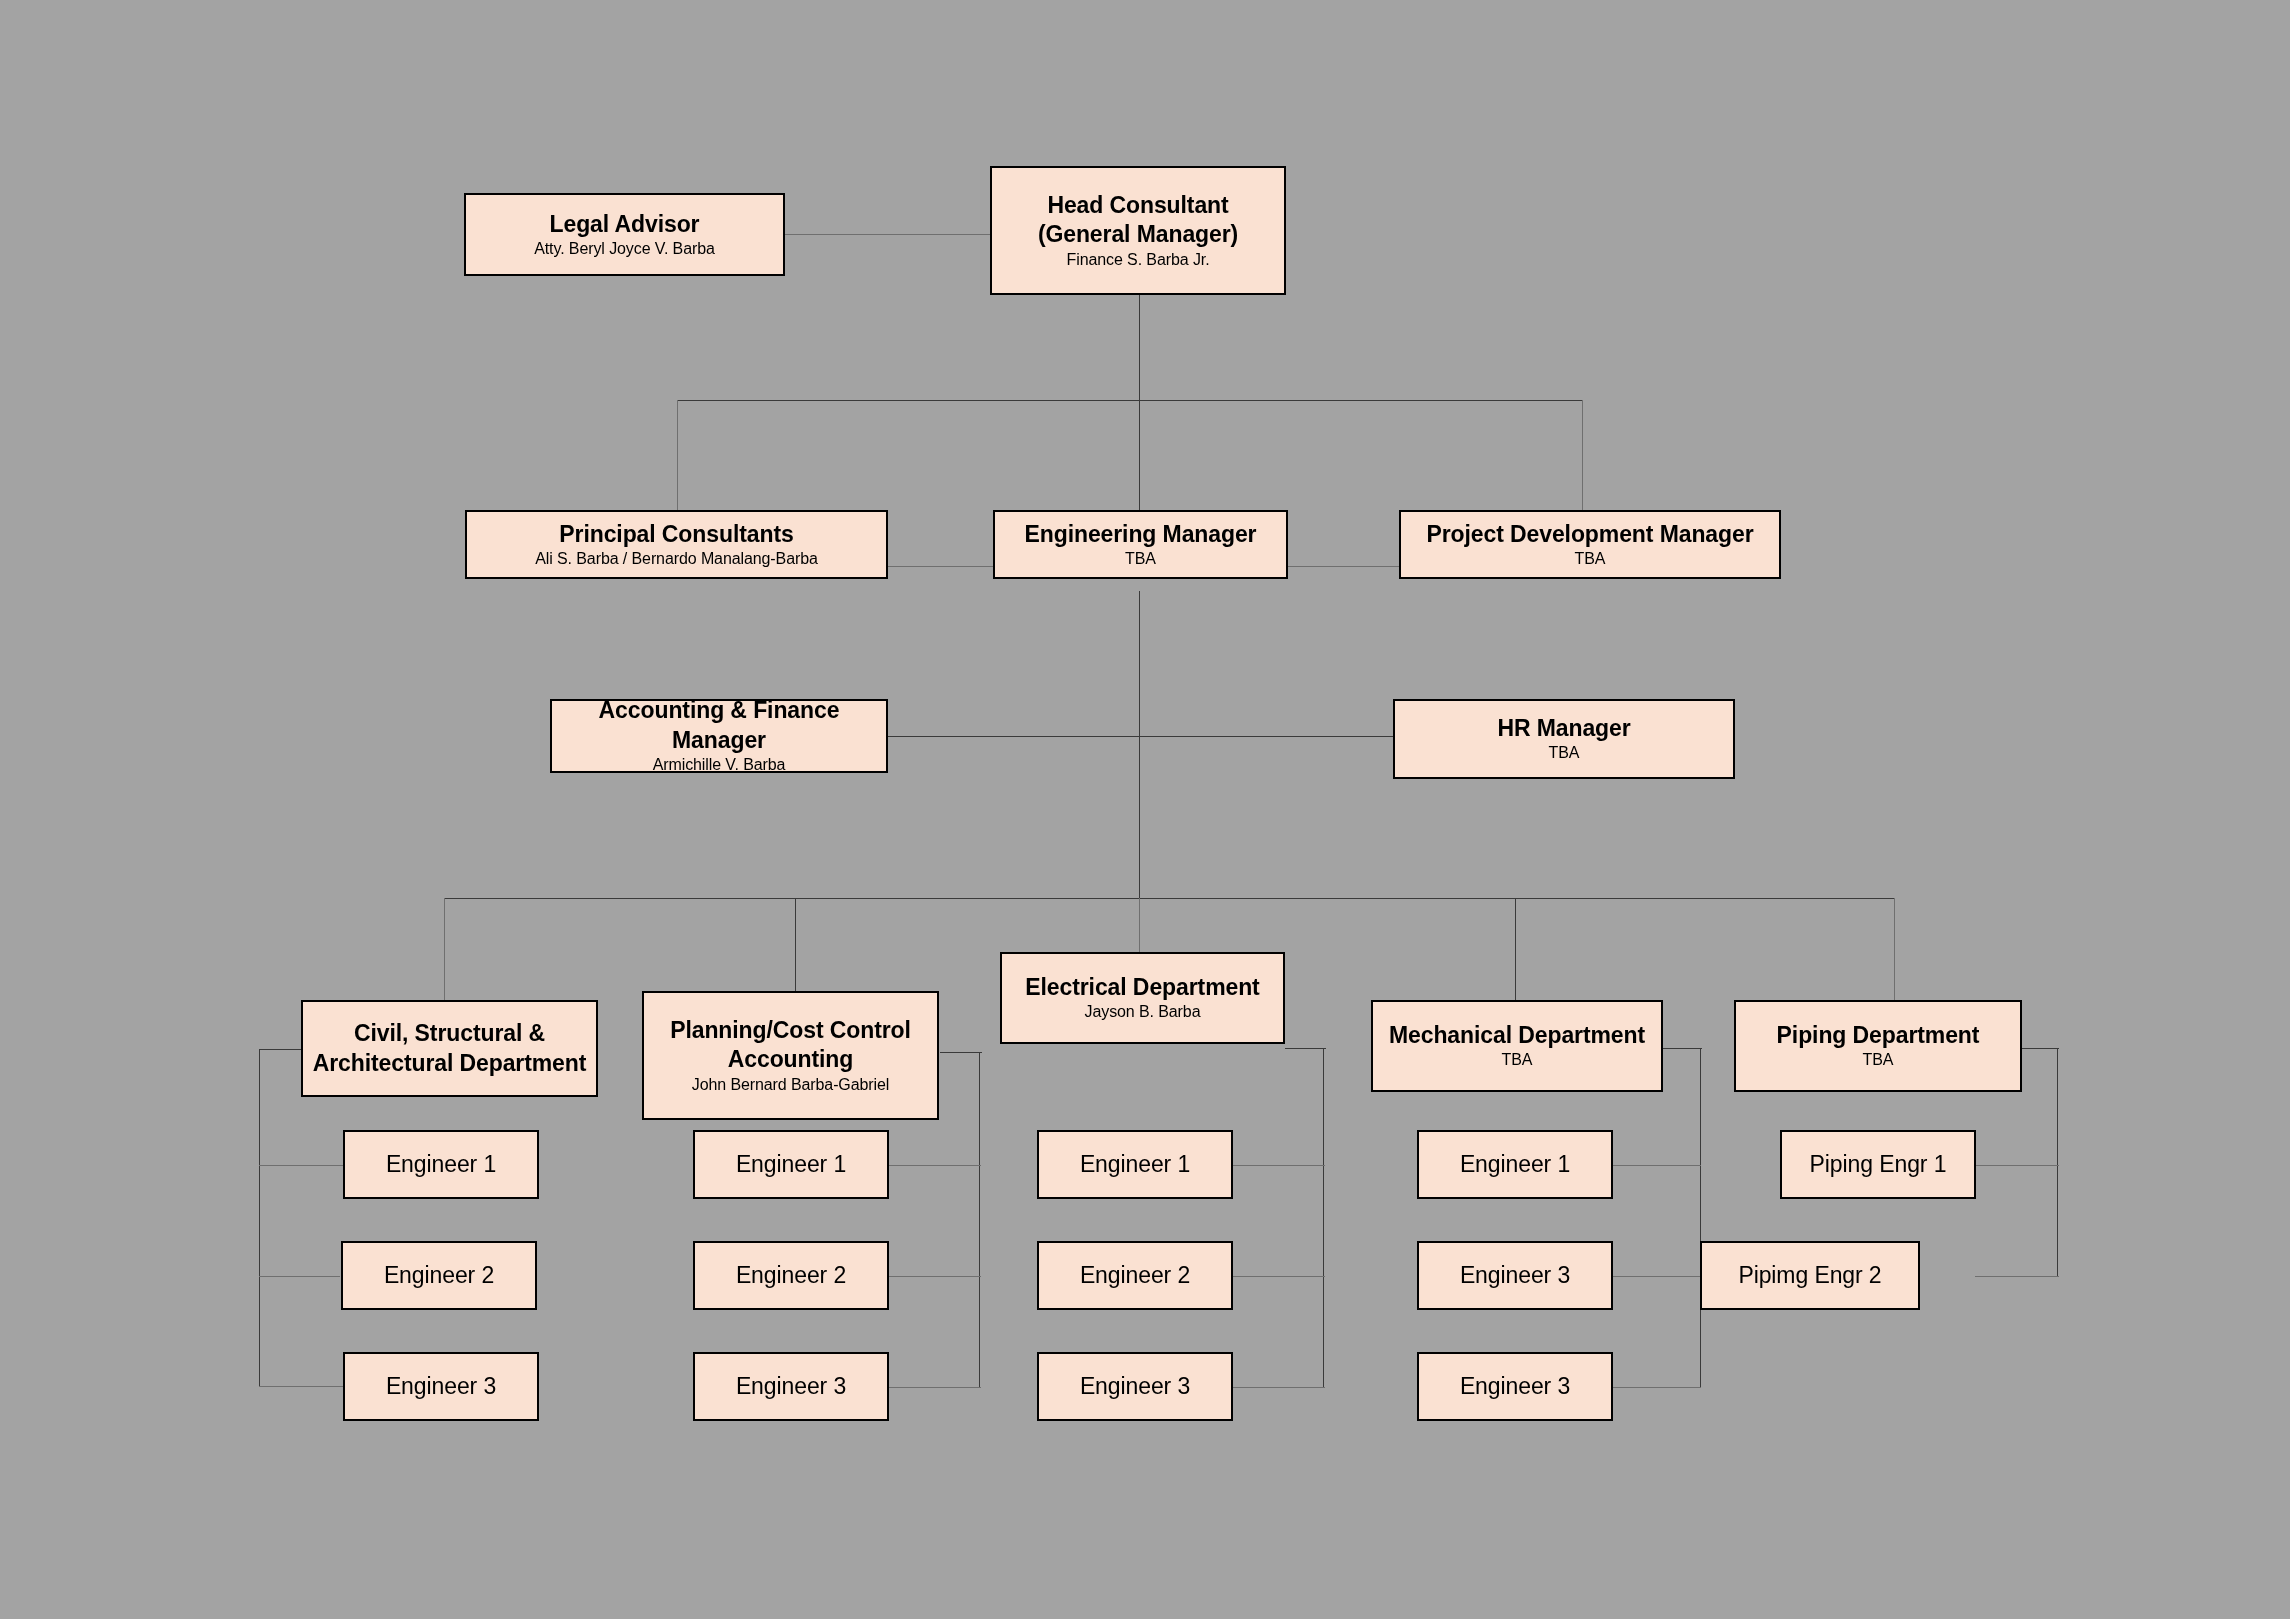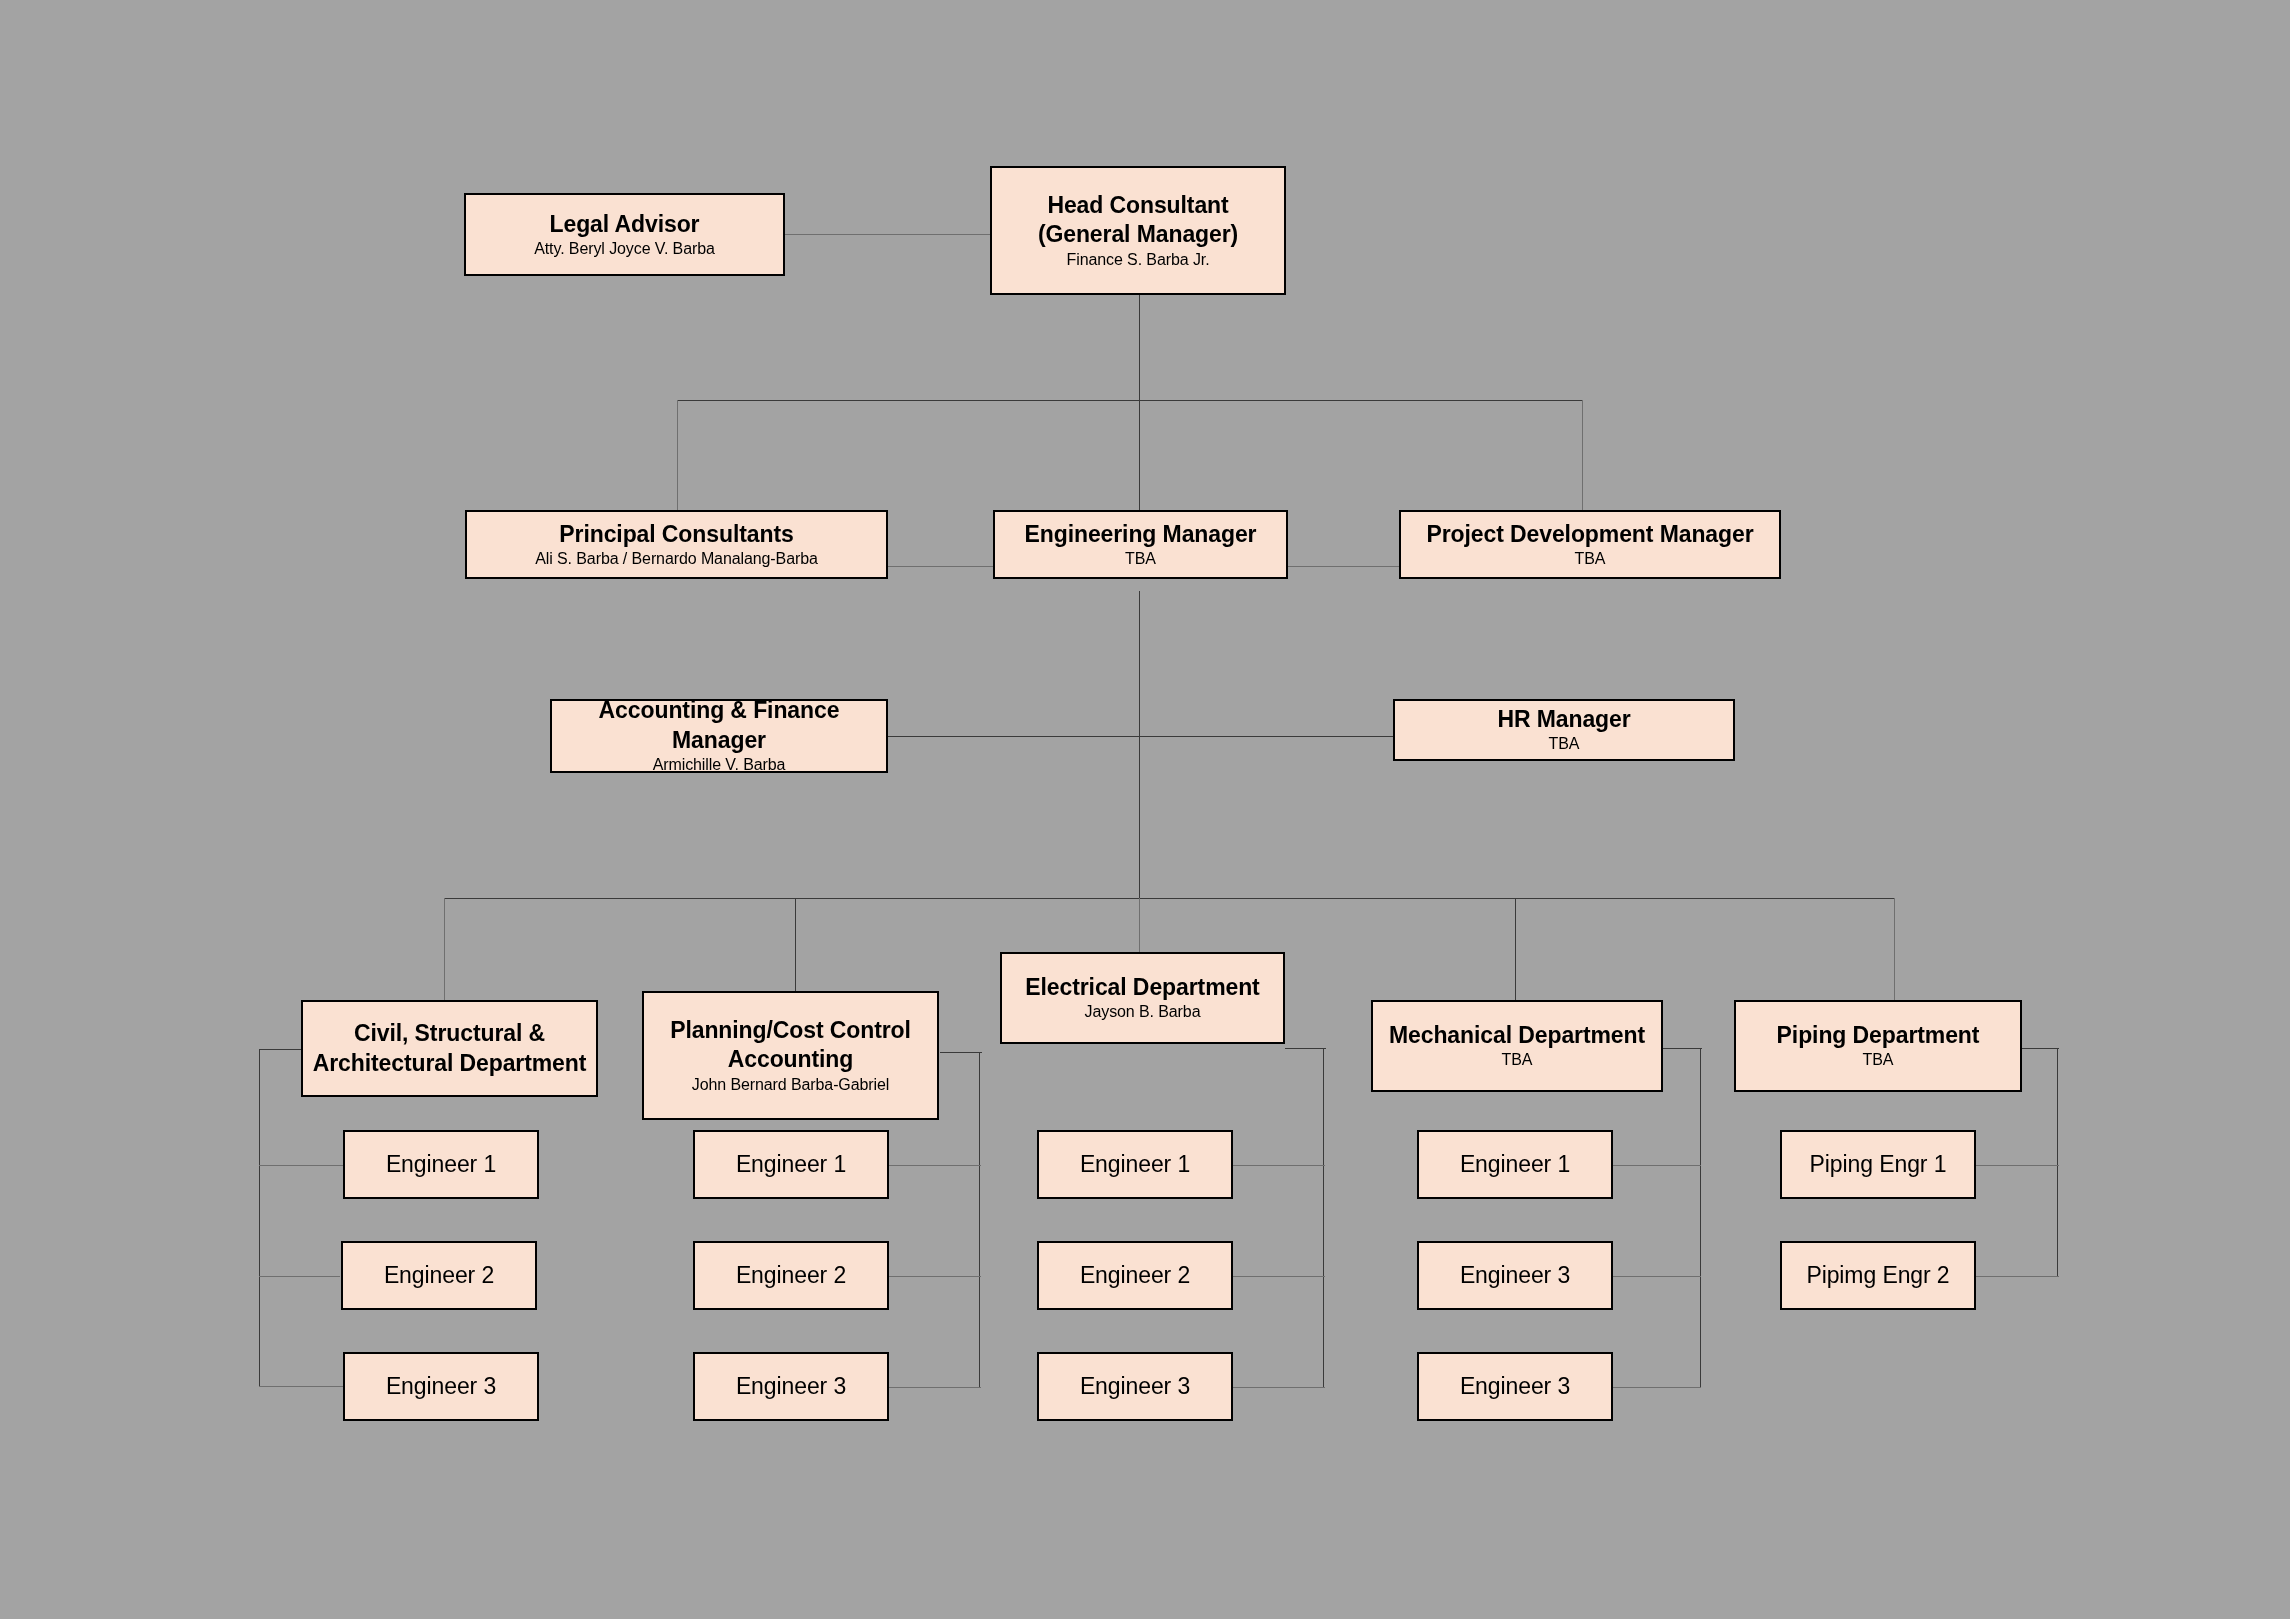--- a/index.html
+++ b/index.html
@@ -152,21 +152,21 @@
   <div class="node" style="left:1399px; top:510px; width:382px; height:69px;">
     <div class="title">Project Development Manager</div>
     <div class="person">TBA</div>
   </div>
 
   <div class="node" style="left:550px; top:699px; width:338px; height:74px;">
     <div class="title">Accounting &amp; Finance Manager</div>
     <div class="person">Armichille V. Barba</div>
   </div>
 
-  <div class="node" style="left:1393px; top:699px; width:342px; height:62px;">
+  <div class="node" style="left:1393px; top:699px; width:342px; height:80px;">
     <div class="title">HR Manager</div>
     <div class="person">TBA</div>
   </div>
 
   <div class="node" style="left:301px; top:1000px; width:297px; height:97px;">
     <div class="title">Civil, Structural &amp;</div>
     <div class="title">Architectural Department</div>
   </div>
 
   <div class="node" style="left:642px; top:991px; width:297px; height:129px;">
@@ -226,18 +226,18 @@
   <div class="node leaf" style="left:1417px; top:1241px; width:196px; height:69px;">
     <div class="title">Engineer 3</div>
   </div>
   <div class="node leaf" style="left:1417px; top:1352px; width:196px; height:69px;">
     <div class="title">Engineer 3</div>
   </div>
 
   <div class="node leaf" style="left:1780px; top:1130px; width:196px; height:69px;">
     <div class="title">Piping Engr 1</div>
   </div>
-  <div class="node leaf" style="left:1780px; top:1241px; width:196px; height:69px;">
+  <div class="node leaf" style="left:1700px; top:1241px; width:220px; height:69px;">
     <div class="title">Pipimg Engr 2</div>
   </div>
 
 </div>
 
 
 </body></html>

